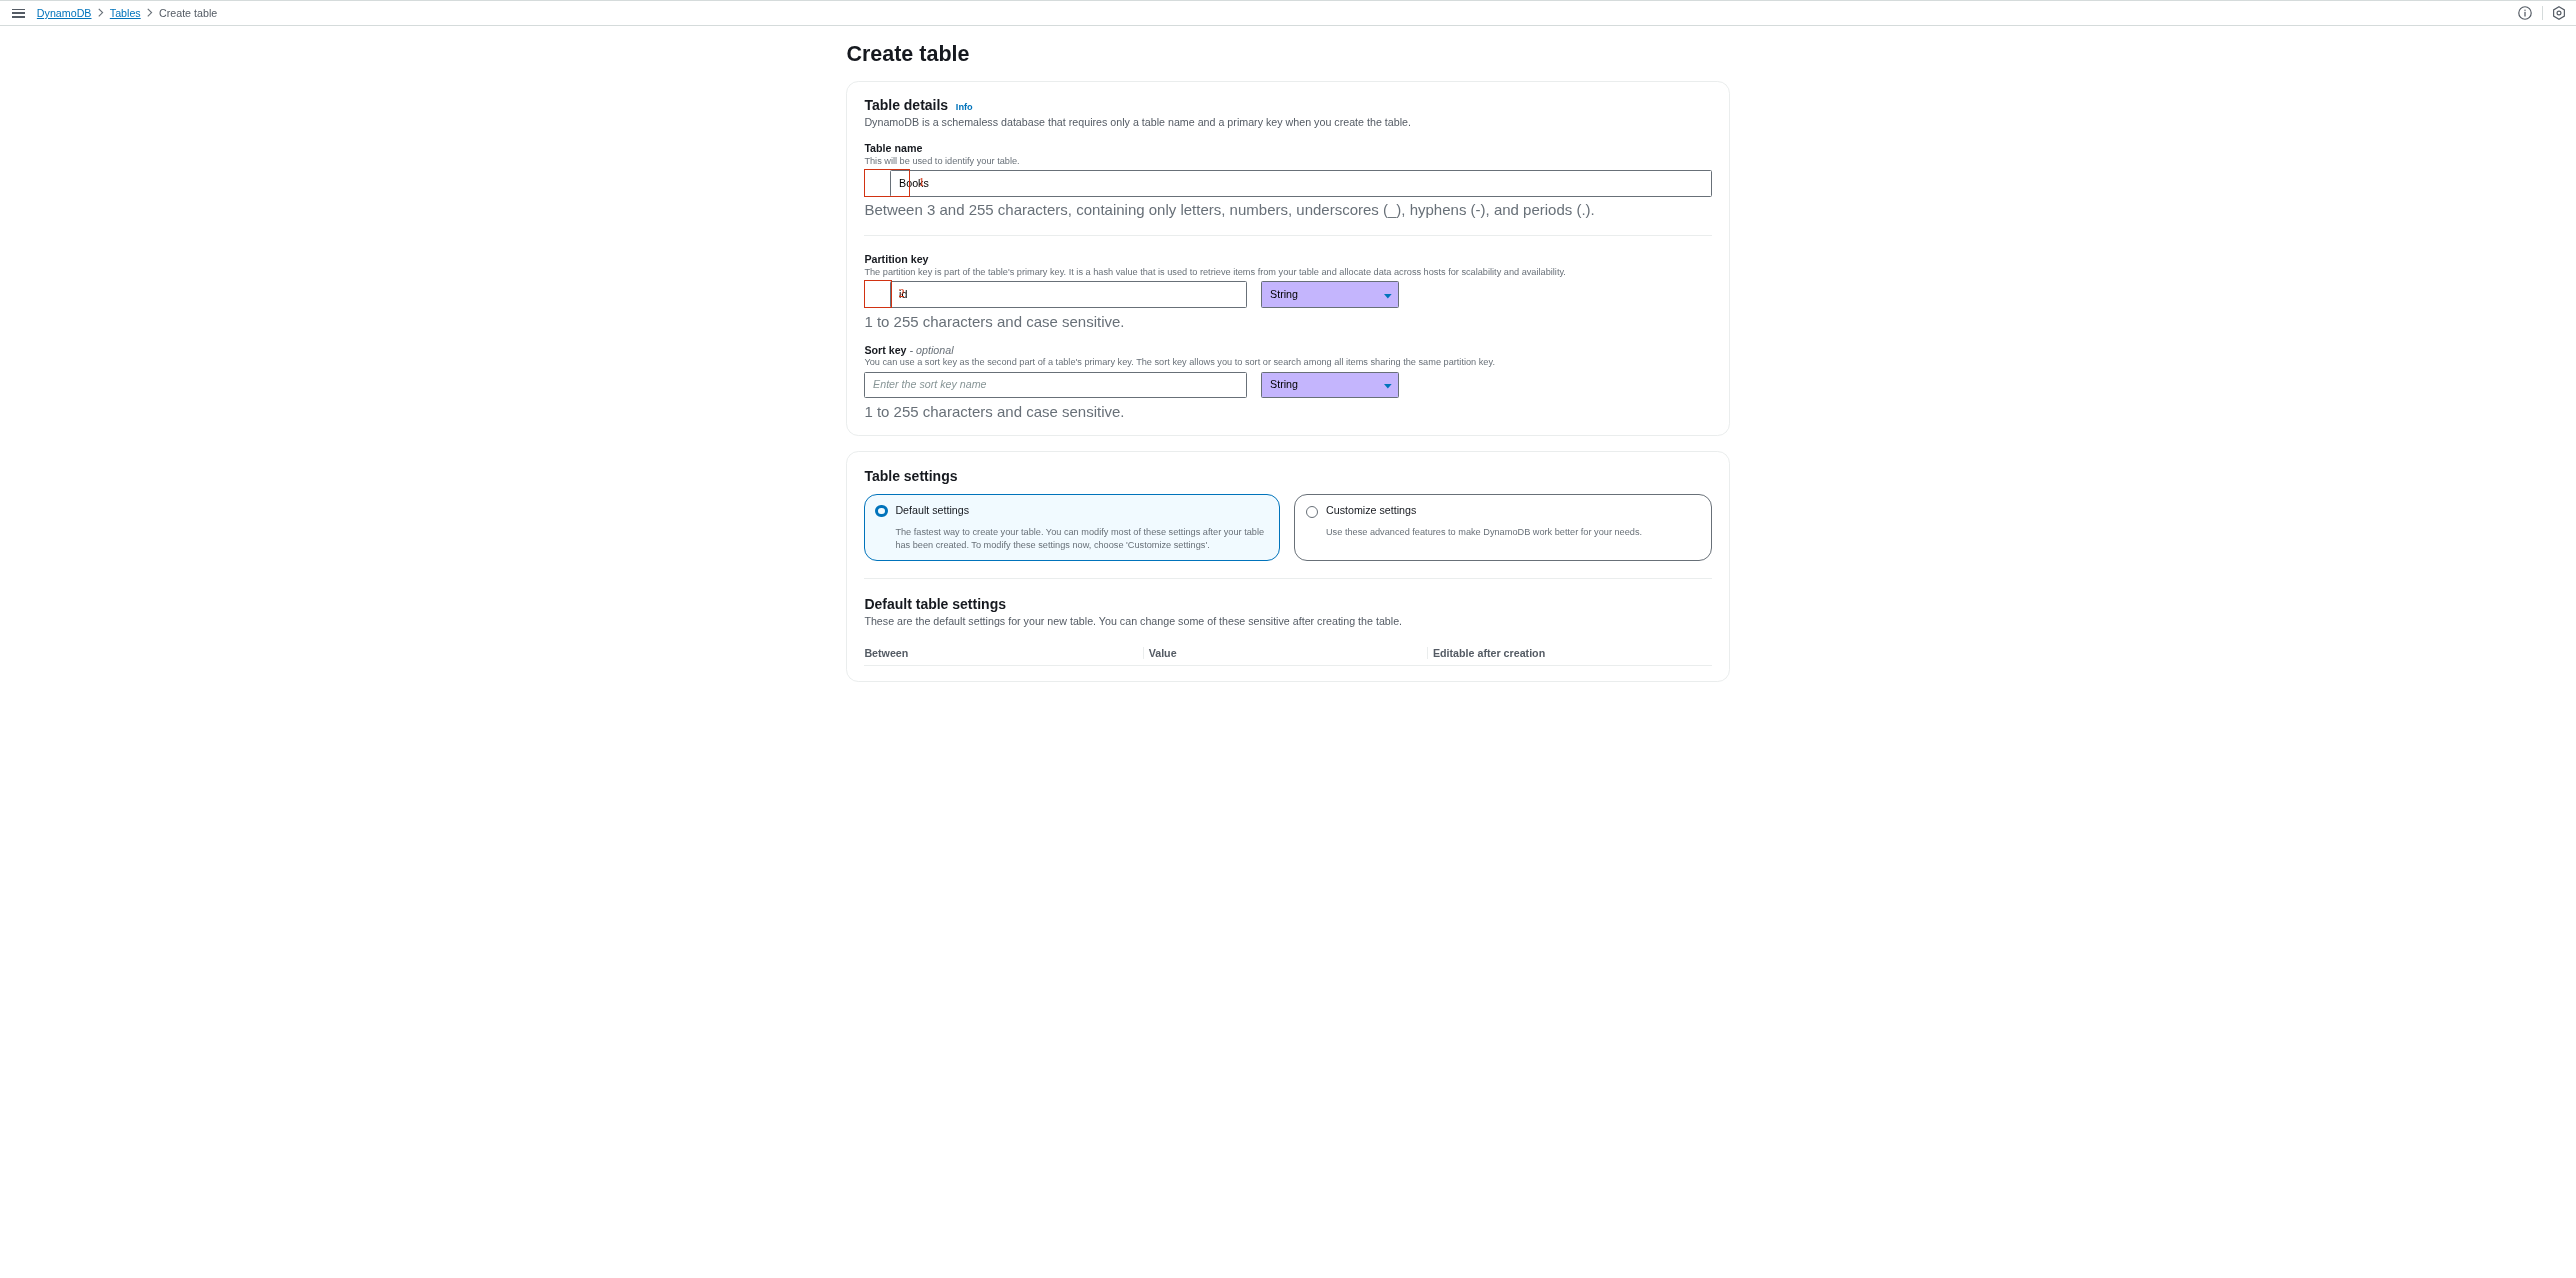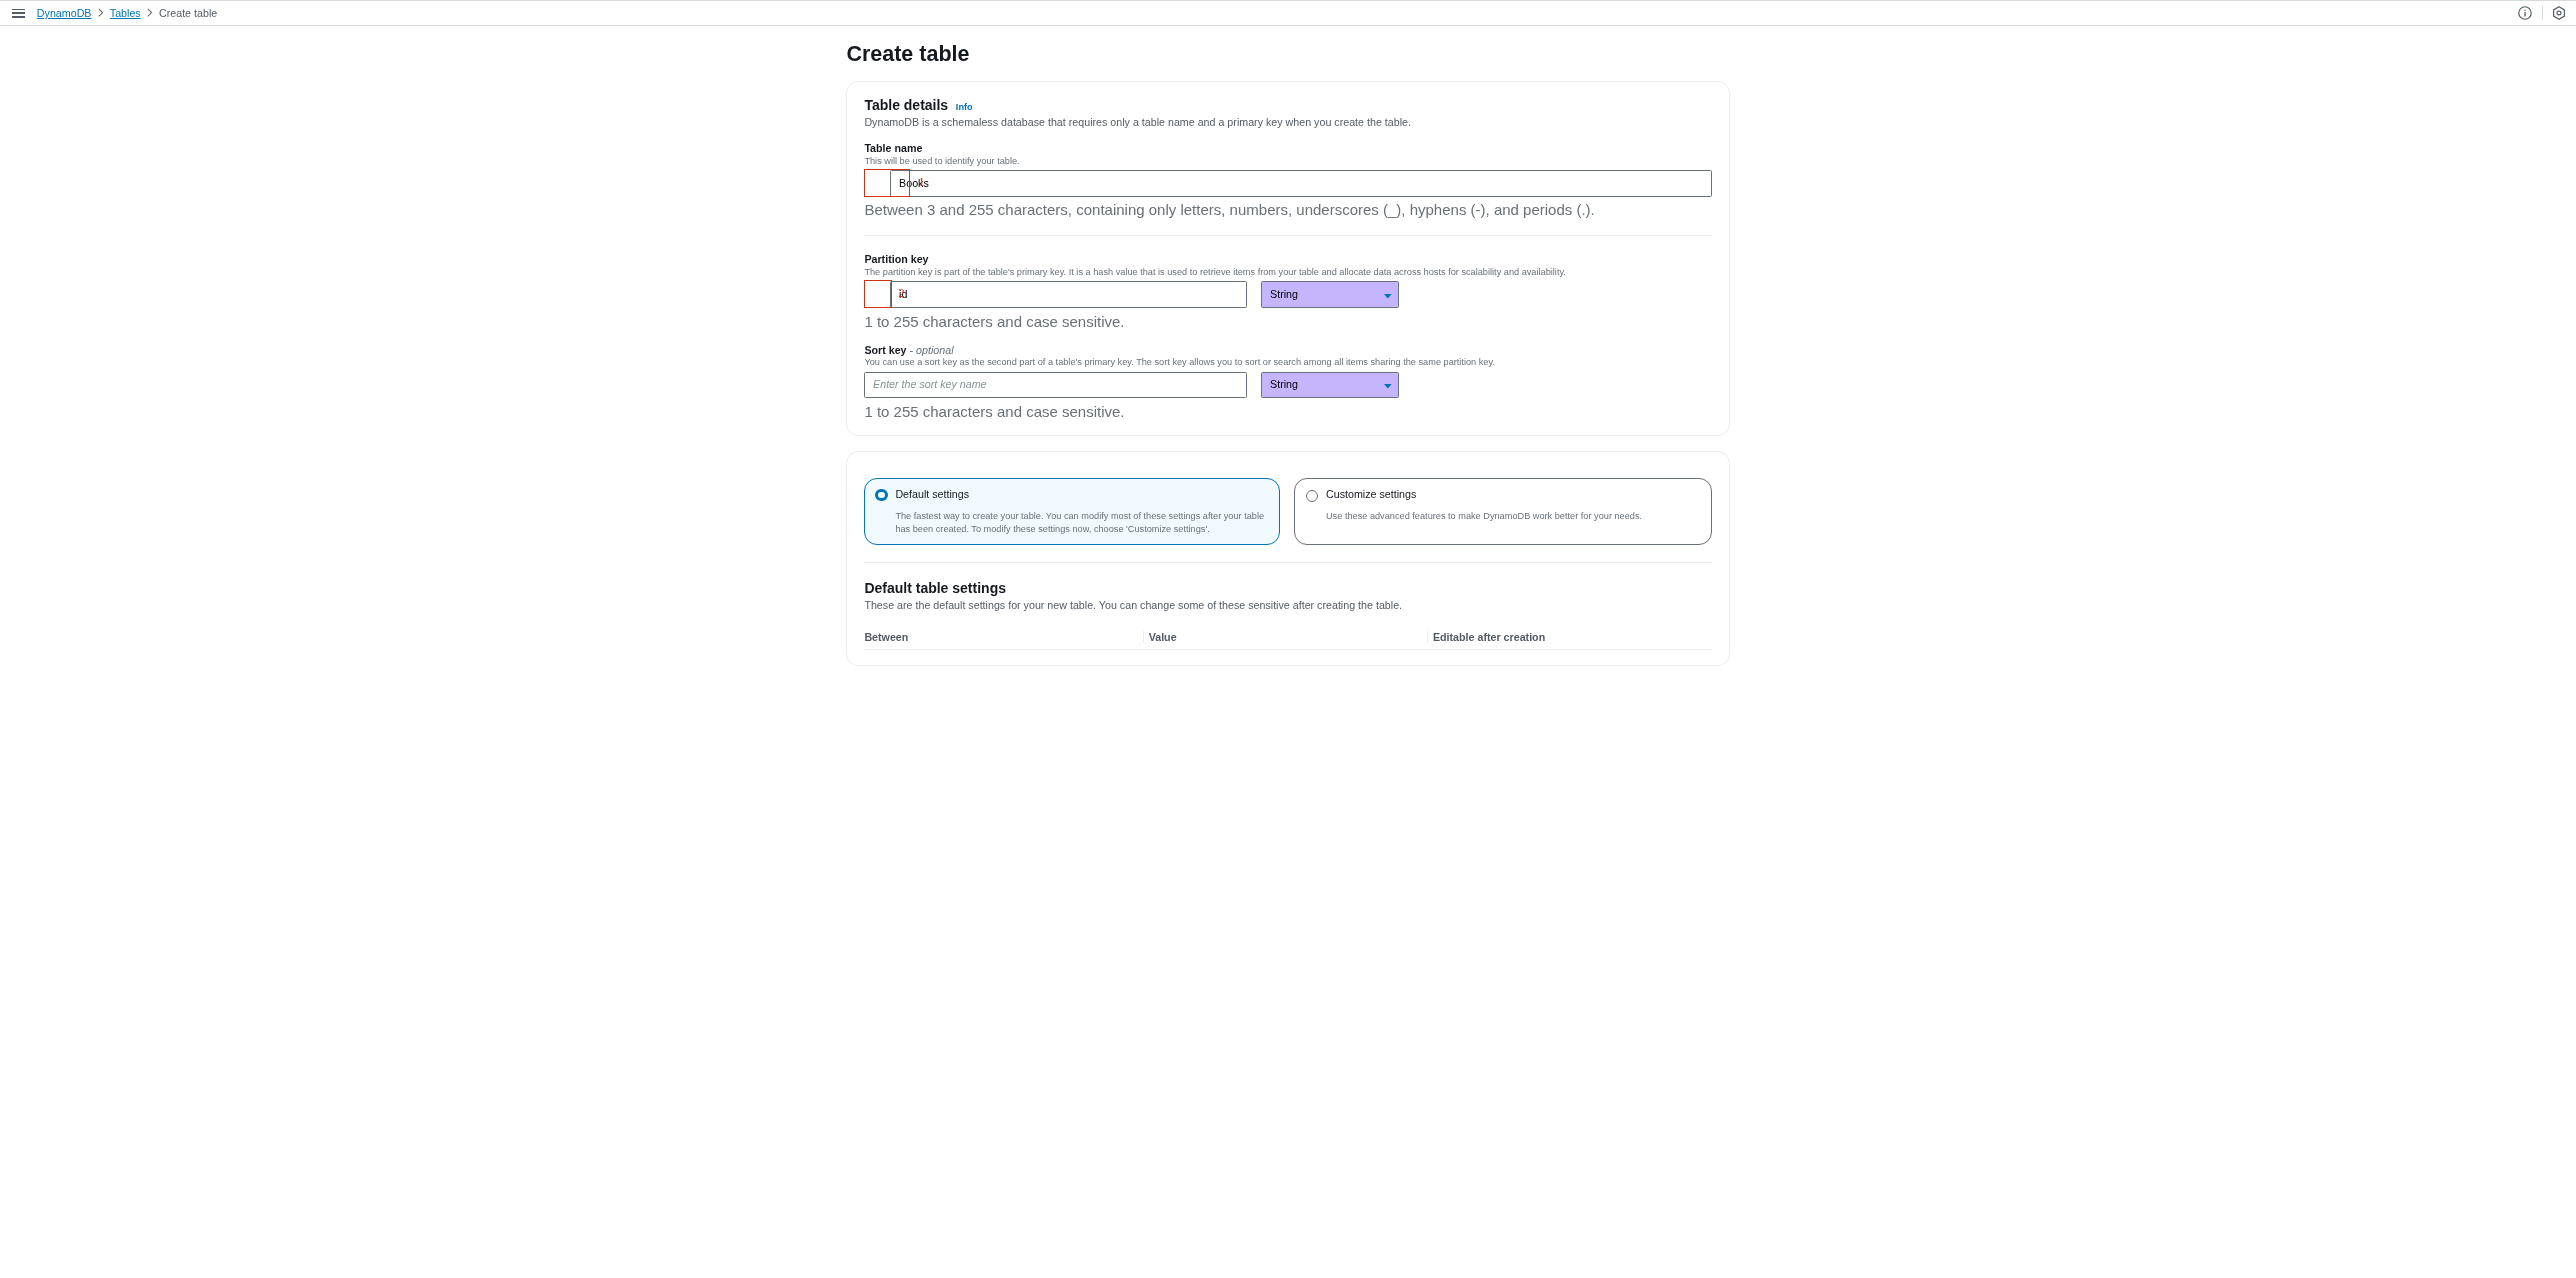--- a/index.html
+++ b/index.html
@@ -369,20 +369,21 @@
             <svg width="7.7" height="4.6" viewBox="0 0 10 6">
                 <path d="M0 0 L5 6 L10 0 Z" fill="#0073bb"></path>
               </svg>
           </span>
         </div>
       </div>
     </div>
   </div>
 
   <div class="panel">
+    <h2>Table settings</h2>
     <div style="height:10.7px;"></div>
     <div class="radio-grid">
       <div class="radio-card selected">
         <div class="radio-circle"></div>
         <div>
           <div class="radio-title">Default settings</div>
           <div class="radio-desc">The fastest way to create your table. You can modify most of these settings after your table has been created. To modify these settings now, choose 'Customize settings'.</div>
         </div>
       </div>
       <div class="radio-card">

